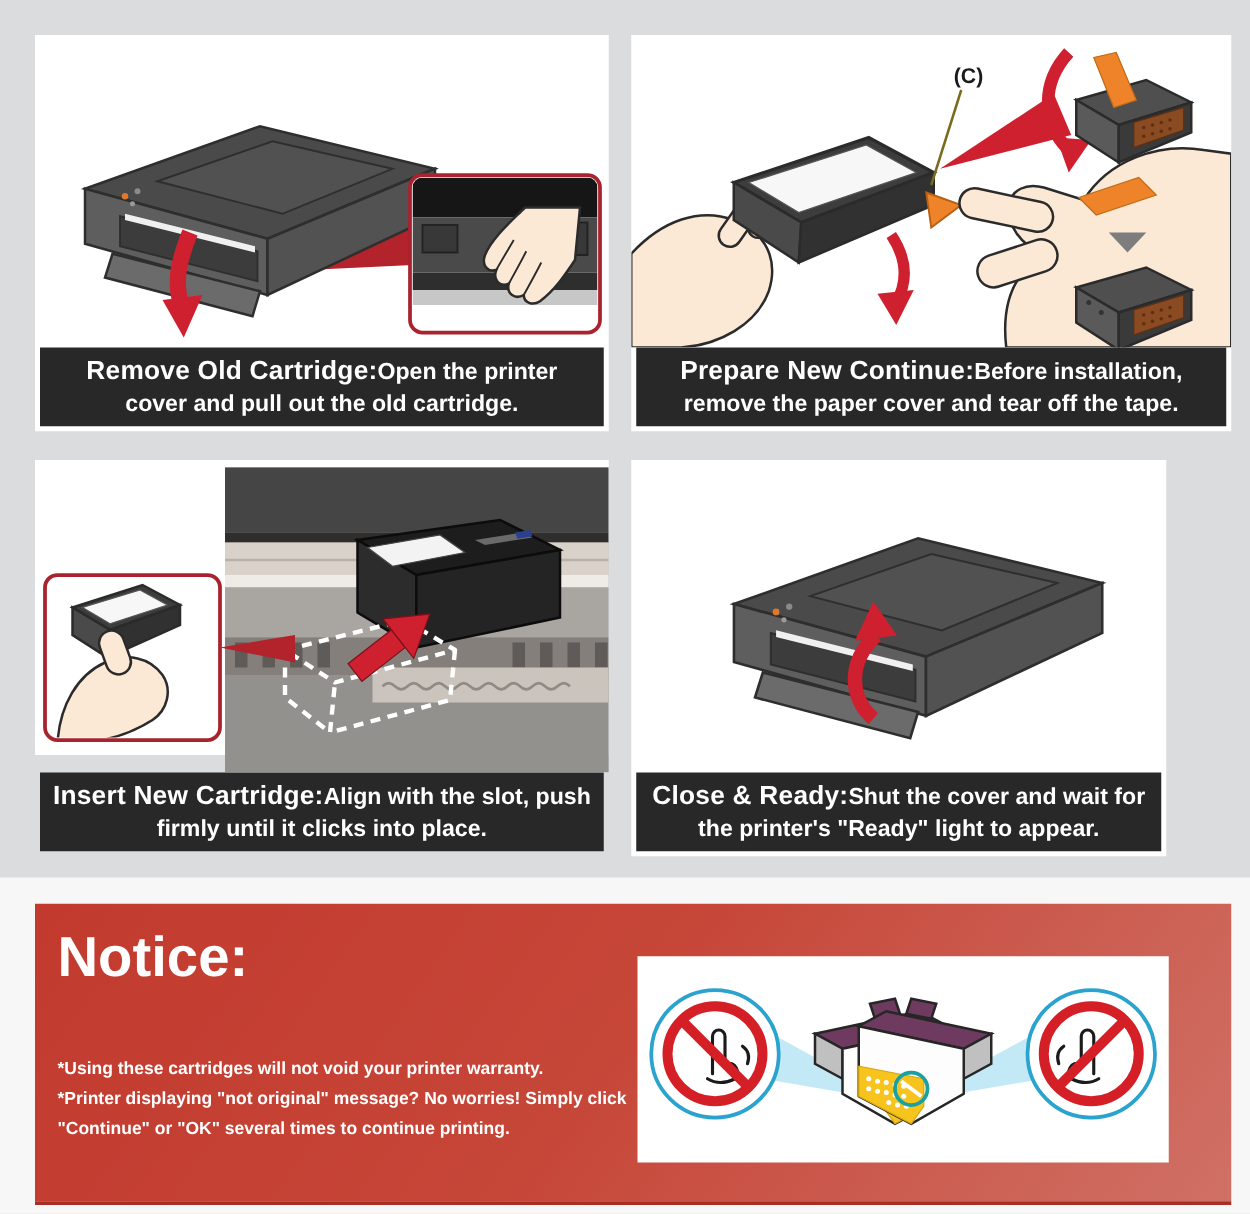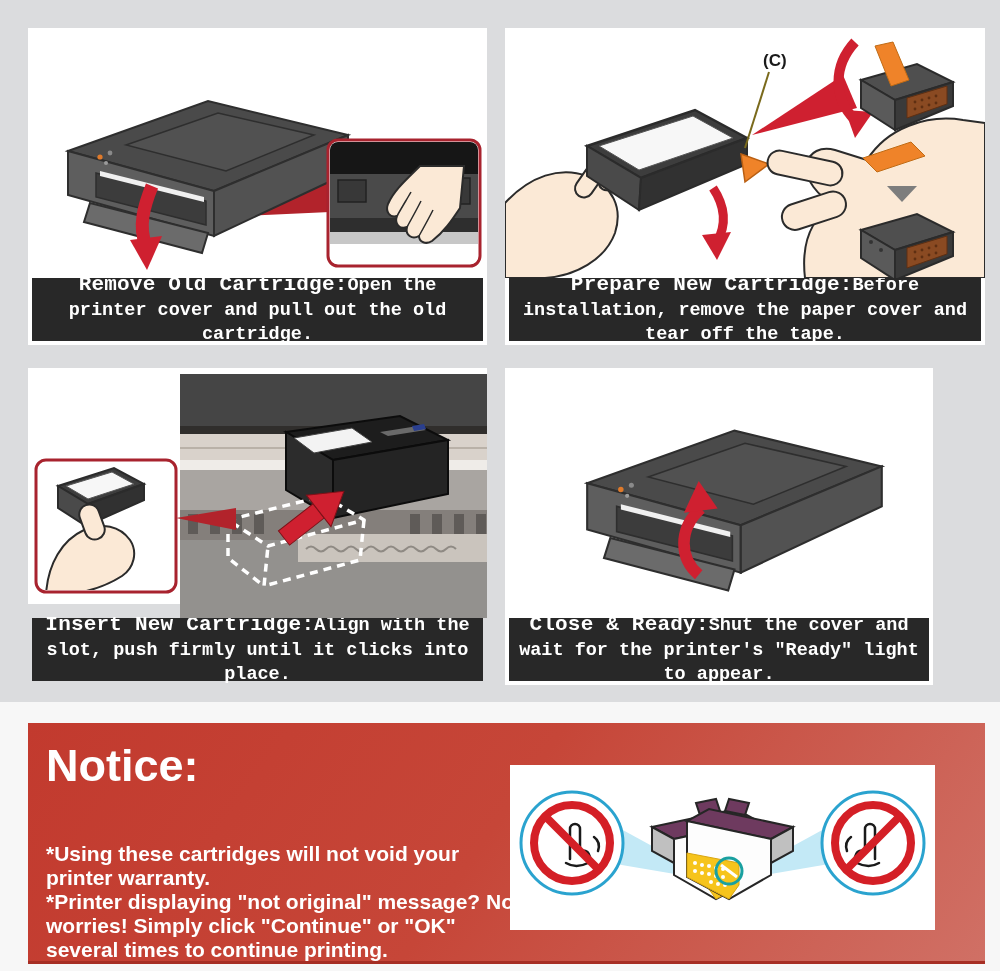--- a/index.html
+++ b/index.html
@@ -11,32 +11,32 @@
   .panel{position:absolute;background:#ffffff;}
   #panel-1{left:28px;top:28px;width:459px;height:317px;}
   #panel-2{left:505px;top:28px;width:480px;height:317px;}
   #panel-3{left:28px;top:368px;width:459px;height:236px;}
   #panel-4{left:505px;top:368px;width:428px;height:317px;}
   .illustration{position:relative;width:100%;height:250px;overflow:hidden;}
   .illustration svg{display:block;width:100%;height:100%;}
   .caption{
     height:63px;margin:0 4px 4px 4px;background:#282828;color:#ffffff;
     display:flex;align-items:center;justify-content:center;text-align:center;
-    padding:0 10px;line-height:1.28;font-family:Liberation Mono, monospace;
+    padding:0 10px;line-height:1.28;
   }
   .caption .lead{font-weight:bold;font-size:21px;letter-spacing:.2px;}
   .caption .rest{font-weight:bold;font-size:18.5px;}
   .notice{
     position:absolute;left:28px;top:723px;width:957px;height:241px;
     background:linear-gradient(125deg,#c23a2e 0%,#c64638 48%,#d07065 100%);
     border-bottom:3px solid #a62e24;box-sizing:border-box;color:#fff;
   }
   .notice-title{position:absolute;left:18px;top:20px;font-size:45px;font-weight:bold;line-height:1;}
   .notice-subtitle{position:absolute;left:18px;top:77px;font-size:28px;font-weight:bold;line-height:1;}
-  .notice-body{position:absolute;left:18px;top:119px;width:472px;font-size:21px;font-weight:bold;line-height:24px;}
+  .notice-body{position:absolute;left:18px;top:119px;width:472px;font-size:14px;font-weight:bold;line-height:24px;}
   .notice-body p{margin:0;}
   .notice-whitebox{position:absolute;left:482px;top:42px;width:425px;height:165px;background:#ffffff;}
   .notice-whitebox svg{display:block;width:425px;height:165px;}
 </style>
 </head>
 <body>
 
 <div class="top-bg"></div>
 
 <div class="panel" id="panel-1">
@@ -165,21 +165,21 @@
           <circle cx="94" cy="65" r="1.4" fill="#5e2f12"></circle>
             <circle cx="101" cy="63" r="1.4" fill="#5e2f12"></circle>
           <circle cx="36" cy="52" r="2" fill="#333"></circle>
             <circle cx="46" cy="60" r="2" fill="#333"></circle>
         </g>
       </g>
     </svg>
   </div>
   <div class="caption">
     <p style="margin:0">
-      <span class="lead">Prepare New Cartridge:</span><span class="rest">Before installation, remove the paper cover and tear off the tape.</span>
+      <span class="lead">Prepare New Continue:</span><span class="rest">Before installation, remove the paper cover and tear off the tape.</span>
     </p>
   </div>
 </div>
 
 <div class="panel" id="panel-3">
   <div class="illustration">
     <svg viewBox="0 0 459 250">
 
       <g>
         <rect x="152" y="6" width="307" height="244" fill="#9b9b9b"></rect>

